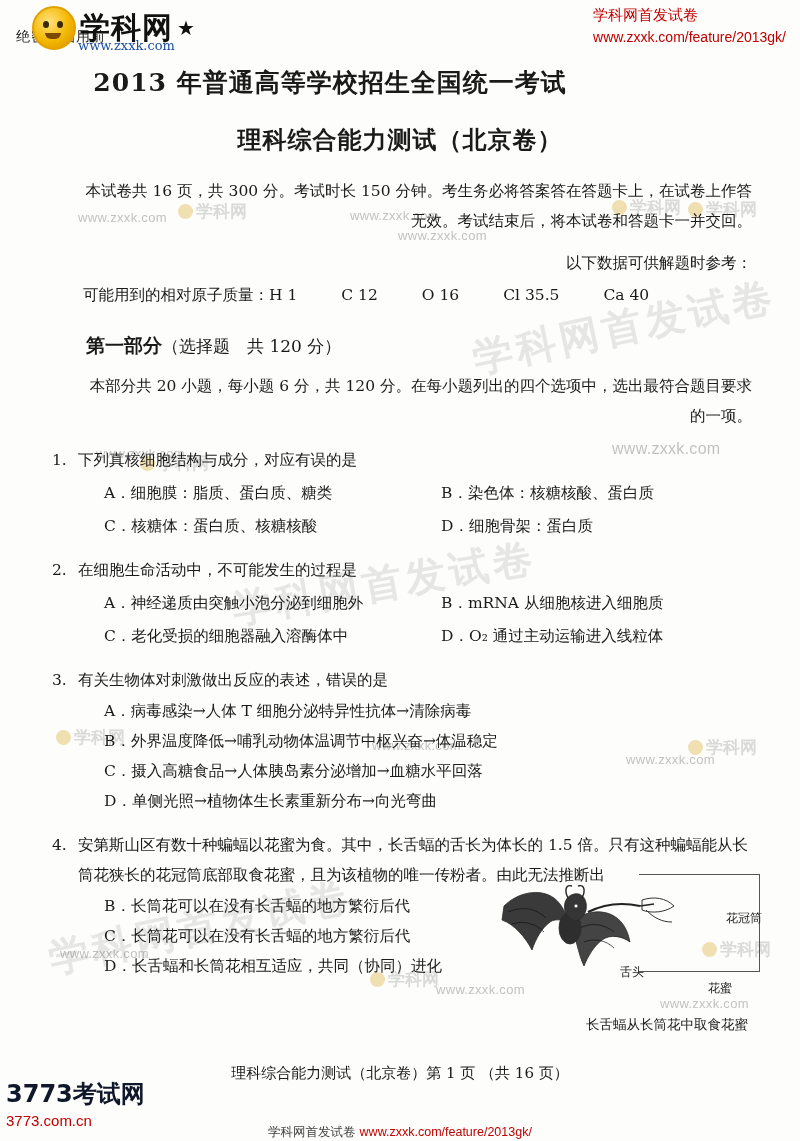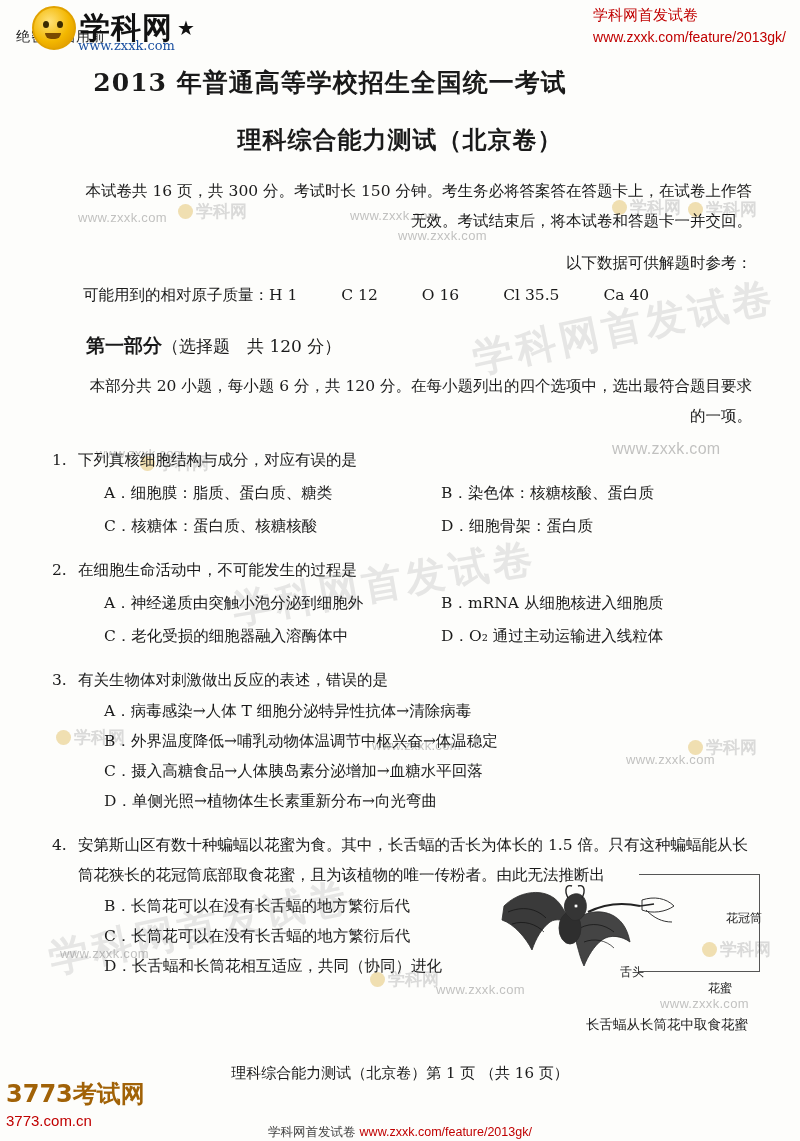--- a/index.html
+++ b/index.html
@@ -277,21 +277,21 @@
     font-size: 15px;
   }
   .site-badge {
     position: absolute;
     left: 6px;
     top: 1078px;
   }
   .site-badge .sb1 {
     font-size: 24px;
     font-weight: bold;
-    color: #a16207;
+    color: #0f172a;
     font-family: "DejaVu Sans", "Liberation Sans", sans-serif;
   }
   .site-badge .sb2 {
     font-size: 15px;
     color: #c00000;
     font-family: "Liberation Sans", sans-serif;
     margin-top: 2px;
   }
   .bottom-strip {
     position: absolute;

